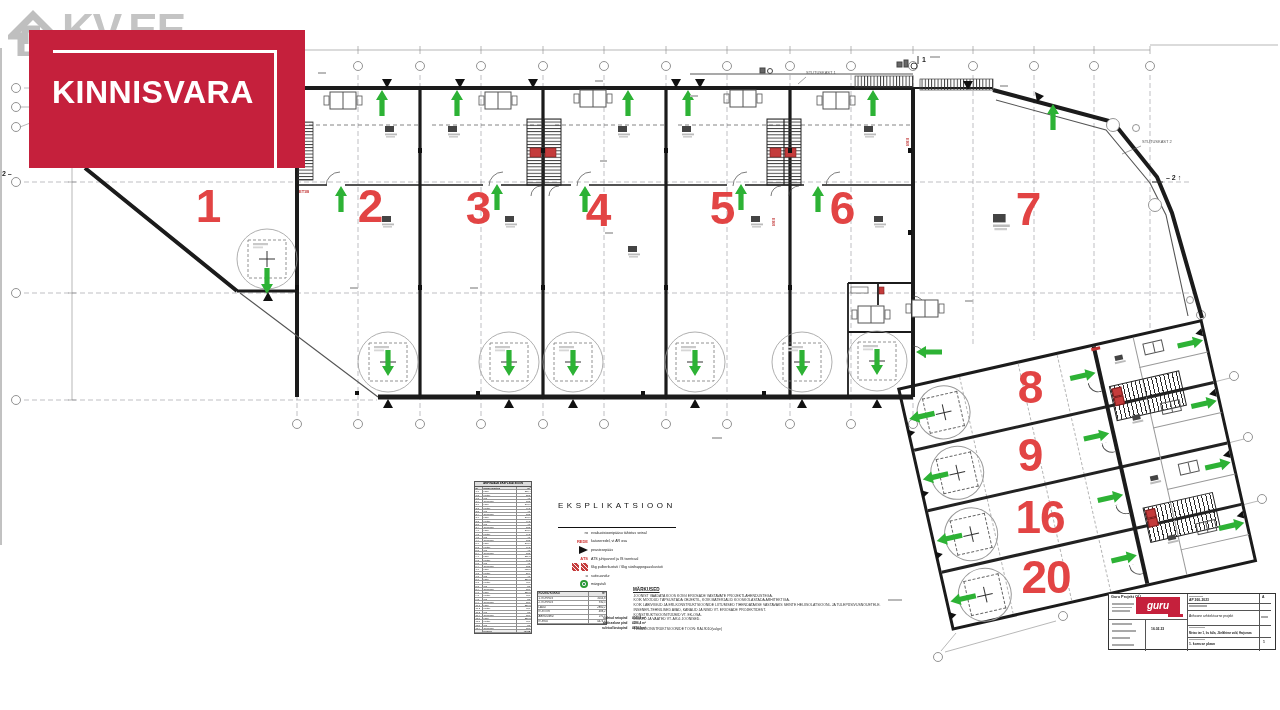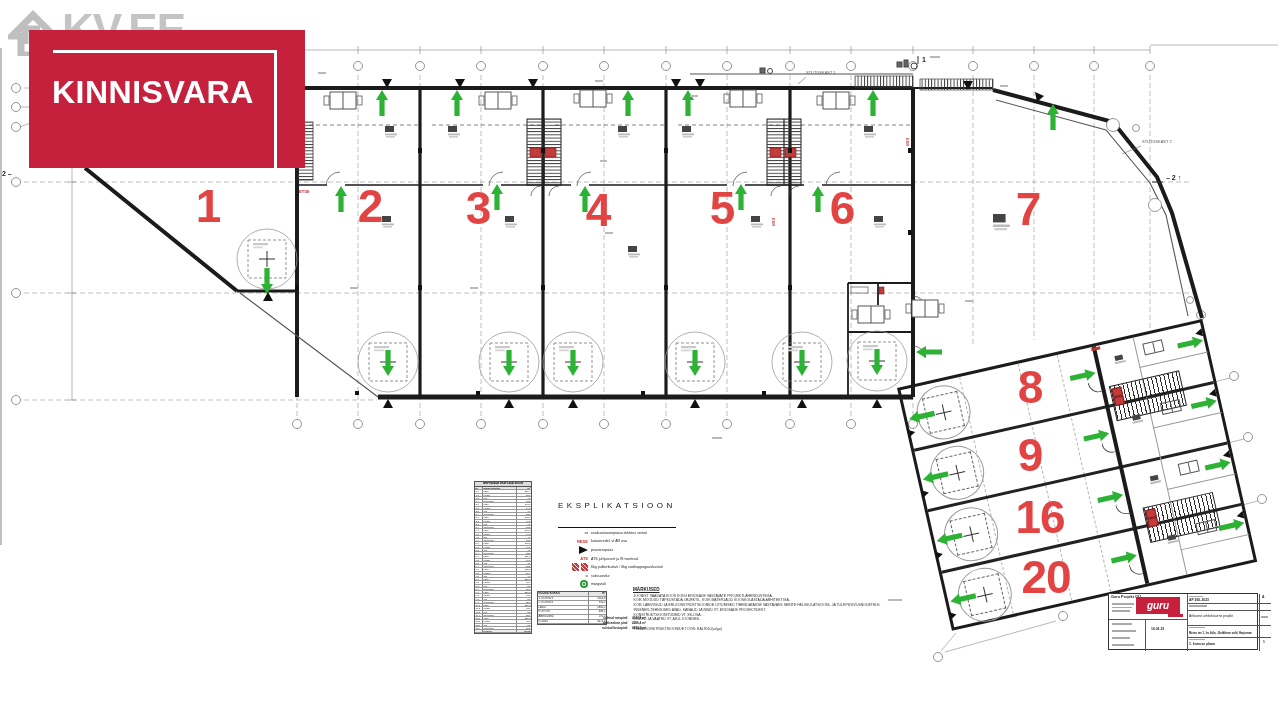--- a/index.html
+++ b/index.html
@@ -92,21 +92,21 @@
   .summary .tcell{border:none;font-size:3px;font-weight:bold;color:#222;}
   .summary .tcell:nth-child(1){width:34px;text-align:right;}
   .summary .tcell:nth-child(2){width:22px;text-align:left;padding-left:4px;}
   
   .notes{position:absolute;left:633px;top:587px;width:260px;z-index:3;}
   .nt{font-size:4.6px;font-weight:bold;color:#222;text-decoration:underline;margin-bottom:1.5px;}
   .notes .trow{display:block;}
   .notes .tcell{border:none;font-size:3.5px;line-height:4.8px;color:#333;white-space:nowrap;}
   .notes .trow:last-child{margin-top:5px;}
   
-  .tblock{position:absolute;left:1108px;top:593px;width:150px;height:57px;background:#fff;
+  .tblock{position:absolute;left:1108px;top:593px;width:168px;height:57px;background:#fff;
           border:1px solid #333;z-index:3;box-sizing:border-box;font-family:"Liberation Sans",sans-serif;}
   .tblock .vl{position:absolute;top:0;bottom:0;width:.7px;background:#555;}
   .tblock .hl{position:absolute;height:.7px;background:#555;}
   .tblock .bar{position:absolute;height:1.6px;background:#a9a9a9;}
   .tb-co{position:absolute;left:2px;top:1px;font-size:3.8px;font-weight:bold;color:#222;}
   .tb-logo{position:absolute;left:27px;top:3px;width:44px;height:17px;background:#c5203c;
            color:#fff;text-align:center;font-weight:bold;font-style:italic;font-size:10px;line-height:17px;}
   .tb-logo::after{content:"";position:absolute;right:-3px;bottom:-3px;width:15px;height:3px;background:#c5203c;}
   .tb-sm{position:absolute;font-size:3.4px;font-weight:bold;color:#222;white-space:nowrap;}
   .tb-xs{position:absolute;font-size:2.8px;font-weight:bold;color:#222;white-space:nowrap;}

